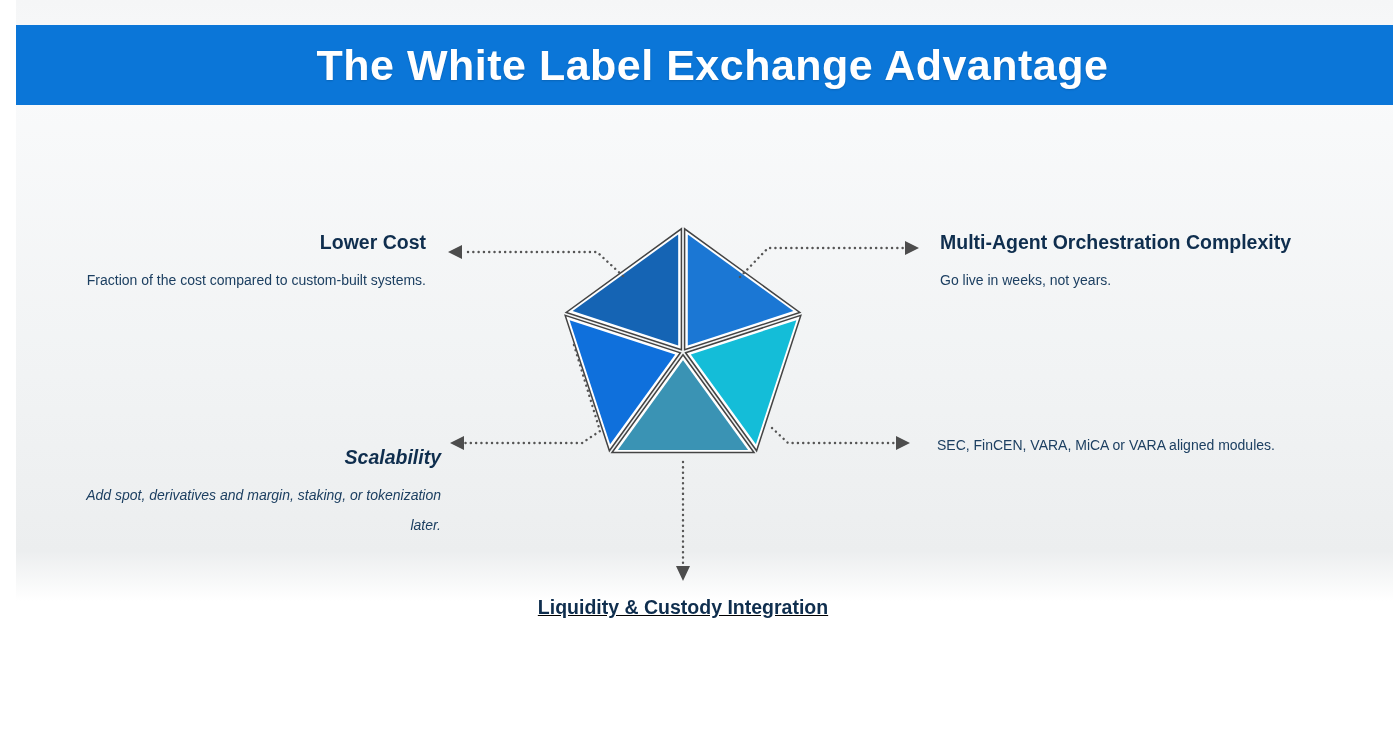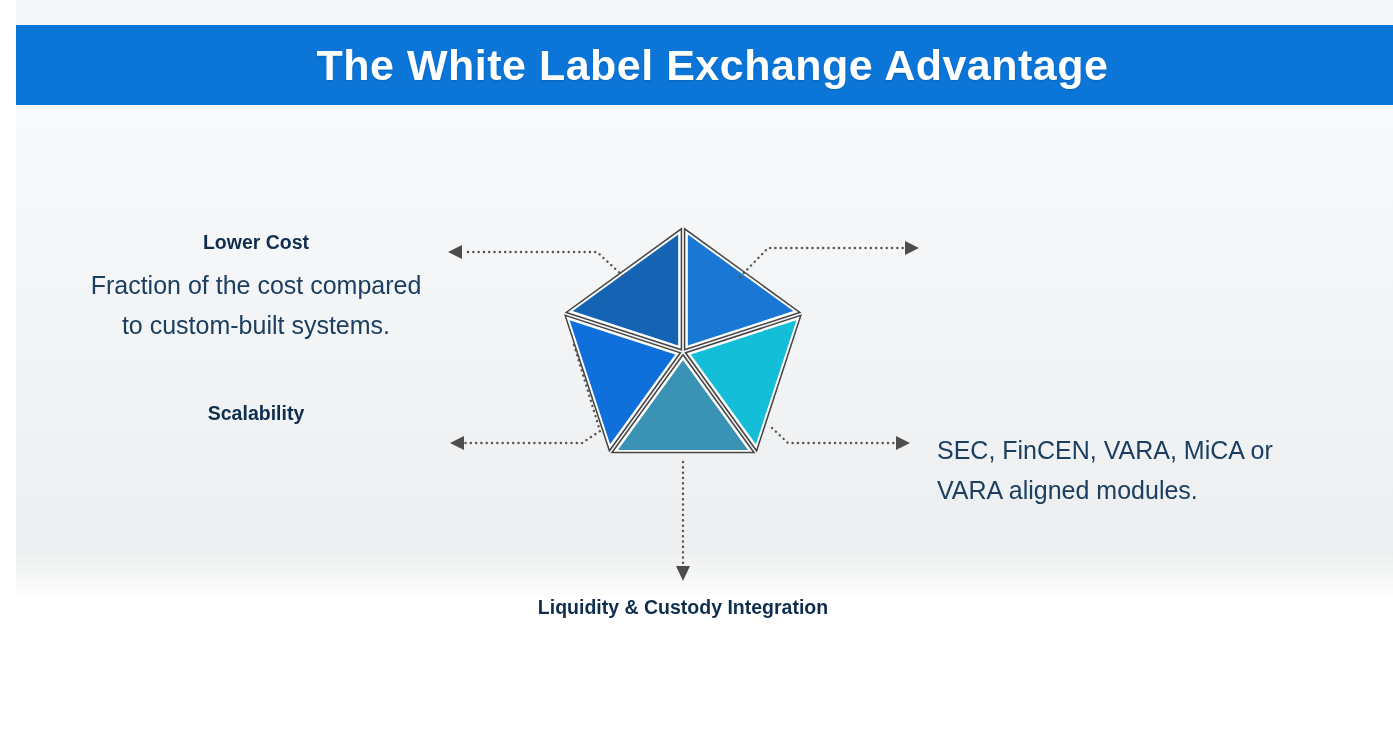--- a/index.html
+++ b/index.html
@@ -12,32 +12,32 @@
   .header-bar{
     position:absolute;top:25px;left:0;width:100%;height:80px;
     background:#0b76d8;display:flex;align-items:center;justify-content:center;
   }
   .header-title{
     color:#ffffff;font-size:43px;font-weight:800;letter-spacing:.5px;margin:0;
     text-shadow:0 1px 2px rgba(0,0,0,.15);
   }
   .diagram-svg{position:absolute;top:0;left:0;}
   .callout{position:absolute;}
-  .align-right{text-align:center;}
+  .align-right{text-align:right;}
   .align-left{text-align:left;}
-  .align-center{text-align:center;}
+  .align-center{text-align:center;text-decoration:underline;}
   .callout-title{
     font-size:19.5px;font-weight:700;color:#0f2e4e;line-height:26px;margin:0;
   }
   .callout-desc{
-    font-size:25px;font-weight:400;color:#1c3f61;line-height:40px;margin:10px 0 0 0;
+    font-size:14px;font-weight:400;color:#1c3f61;line-height:30px;margin:10px 0 0 0;
   }
   .co-lower-cost      {top:229px;right:983px;width:340px;}
   .co-multi-agent     {top:229px;left:924px;width:430px;}
-  .co-scalability     {top:400px;right:968px;width:370px;}
+  .co-scalability     {top:444px;right:968px;width:370px;font-style:italic;}
   .co-compliance      {top:420px;left:921px;width:345px;}
   .co-liquidity       {top:594px;left:400px;width:534px;}
 </style>
 </head>
 <body>
 
 <div class="canvas">
 
   <div class="header-bar">
     <h1 class="header-title">The White Label Exchange Advantage</h1>
@@ -84,23 +84,28 @@
         <polyline points="667,462 667,565" fill="none" stroke="#555555" stroke-width="2.4" stroke-linecap="round" stroke-dasharray="0.1 5.2"></polyline>
         <polygon points="667,581 660,566 674,566" fill="#4d4d4d"></polygon>
       </g>
     </svg>
 
   <div class="callout co-lower-cost align-right">
     <p class="callout-title">Lower Cost</p>
     <p class="callout-desc">Fraction of the cost compared to custom-built systems.</p>
   </div>
 
+  <div class="callout co-multi-agent align-left">
+    <p class="callout-title">Multi-Agent Orchestration Complexity</p>
+    <p class="callout-desc">Go live in weeks, not years.</p>
+  </div>
 
   <div class="callout co-scalability align-right">
     <p class="callout-title">Scalability</p>
+    <p class="callout-desc">Add spot, derivatives and margin, staking, or tokenization later.</p>
   </div>
 
   <div class="callout co-compliance align-left">
     <p class="callout-desc">SEC, FinCEN, VARA, MiCA or VARA aligned modules.</p>
   </div>
 
   <div class="callout co-liquidity align-center">
     <p class="callout-title">Liquidity &amp; Custody Integration</p>
   </div>
 

